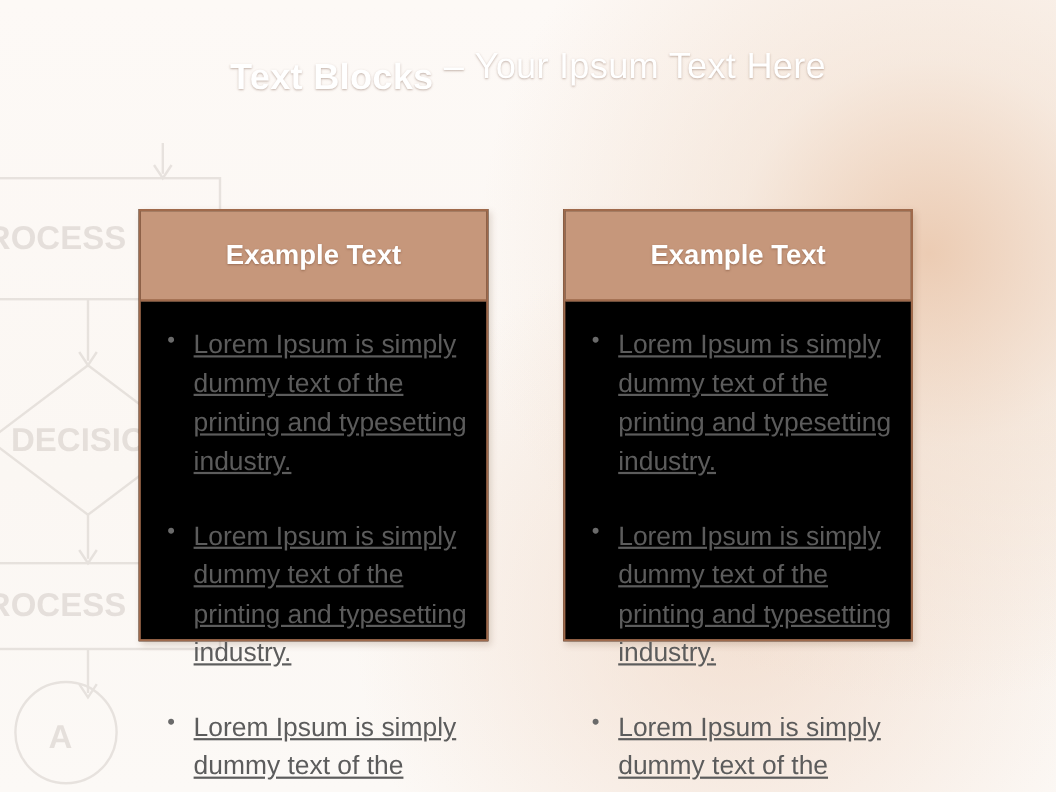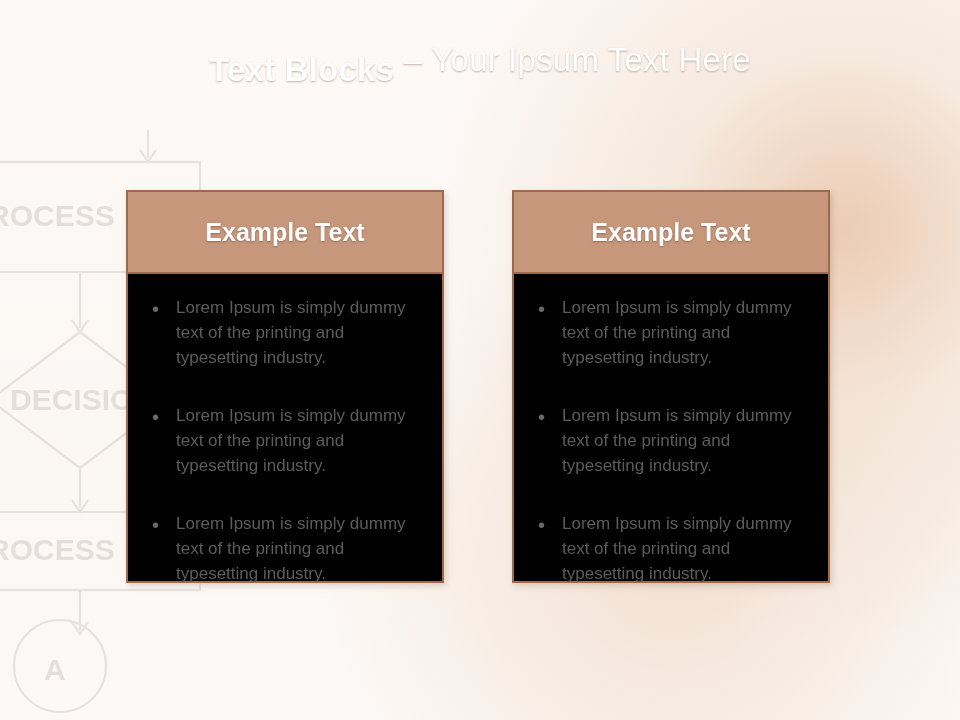--- a/index.html
+++ b/index.html
@@ -105,22 +105,23 @@
   ul.bullets {
     list-style: none;
     margin: 0;
     padding: 0;
   }
   ul.bullets li {
     position: relative;
     padding-left: 36px;
     margin-bottom: 33px;
     color: #5c5c5c;
-    font-size: 17px;
+    font-size: 24px;
     line-height: 1.47;
+    text-decoration: underline;
   }
   ul.bullets li:last-child { margin-bottom: 0; }
   ul.bullets li::before {
     content: "•";
     position: absolute;
     left: 12px;
     top: -1px;
     color: #6a6a6a;
     font-size: 20px;
     line-height: 1.47;

